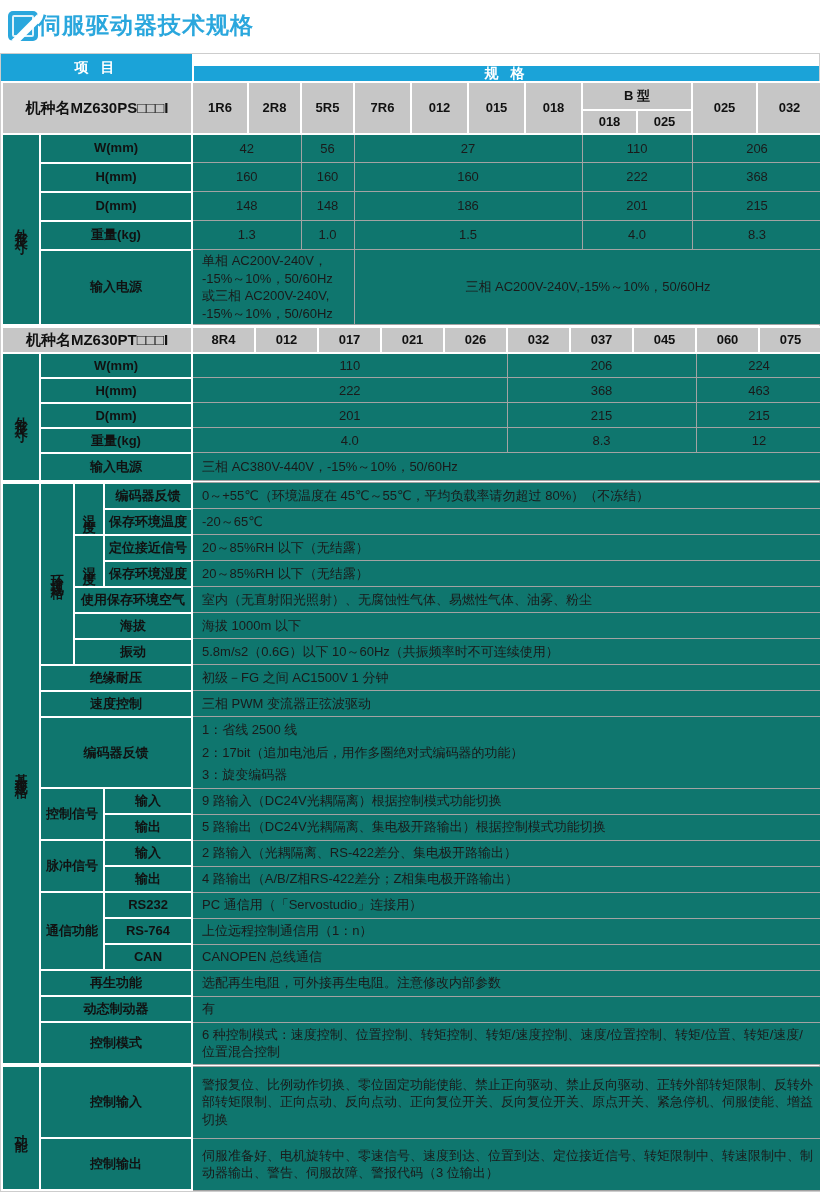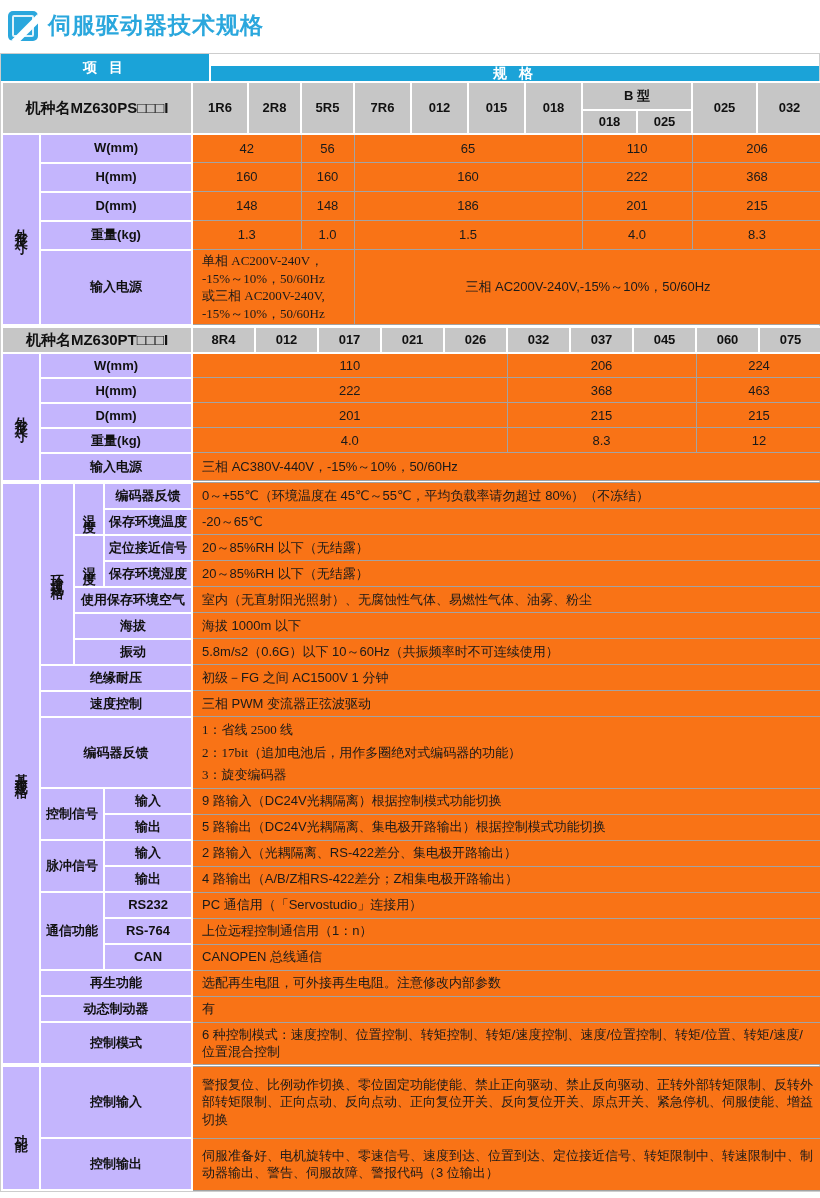--- a/index.html
+++ b/index.html
@@ -1,33 +1,33 @@
 <!DOCTYPE html>
 <html><head>
 <meta charset="utf-8">
 <style>
   html,body{margin:0;padding:0;background:#ffffff;}
   body{font-family:"Liberation Sans","DejaVu Sans",sans-serif;color:#1a1a1a;width:820px;}
-  .titlebar{display:flex;align-items:center;gap:10px;padding:10px 0 12px 8px;}
+  .titlebar{display:flex;align-items:center;padding:10px 0 12px 8px;}
   .brand-icon{width:30px;height:30px;background:#2aa7dd;border-radius:5px;position:relative;overflow:hidden;flex:0 0 auto;}
   .brand-icon::before{content:"";position:absolute;left:-8px;top:12px;width:60px;height:7px;background:#ffffff;transform:rotate(-45deg);}
   .brand-icon::after{content:"";position:absolute;inset:4px;border:2px solid rgba(255,255,255,.85);border-radius:2px;}
   .page-title{font-size:23px;font-weight:bold;color:#2aa7dd;letter-spacing:1px;}
   .headerbar{display:flex;height:27px;background:#ffffff;}
   .headerbar .hcell{background:#1ba3d8;color:#fff;font-weight:bold;font-size:14px;display:flex;align-items:center;justify-content:center;letter-spacing:4px;}
-  .headerbar .h-item{width:208px;margin-right:2px;}
+  .headerbar .h-item{width:191px;margin-right:2px;}
   .headerbar .h-spec{flex:1;margin-top:12px;}
   table{border-collapse:collapse;table-layout:fixed;width:820px;}
   th,td{padding:2px 4px;font-size:13px;line-height:1.35;overflow:hidden;}
   .mdl{background:#c6c6c6;border:2px solid #fff;font-weight:bold;text-align:center;color:#111;}
   .mdl.name{text-align:center;font-size:15px;}
-  .lbl{background:#c4b5fd;border:2px solid #fff;font-weight:bold;text-align:center;color:#111;}
-  .val{background:#f97316;border:1px solid #a3a3a3;color:#1a1a1a;text-align:center;}
+  .lbl{background:#0f766e;border:2px solid #fff;font-weight:bold;text-align:center;color:#111;}
+  .val{background:#0f766e;border:1px solid #a3a3a3;color:#1a1a1a;text-align:center;}
   .val.left{text-align:left;padding-left:9px;padding-right:6px;}
-  .pre{white-space:pre-line;font-family:Liberation Serif, serif;}
+  .pre{white-space:pre-line;}
   .vert{writing-mode:vertical-lr;text-orientation:upright;letter-spacing:4px;margin:0 auto;display:inline-block;font-weight:bold;}
   .wrap{border:1px solid #cdcdcd;}
 </style>
 </head>
 <body>
 
 <div class="titlebar">
   <span class="brand-icon"></span>
   <span class="page-title">伺服驱动器技术规格</span>
 </div>
@@ -71,21 +71,21 @@
   </tr>
   <tr style="height:22px">
     <th class="mdl">018</th>
     <th class="mdl">025</th>
   </tr>
   <tr style="height:29px">
     <th class="lbl" rowspan="5"><span class="vert">外形尺寸</span></th>
     <th class="lbl">W(mm)</th>
     <td class="val" colspan="2">42</td>
     <td class="val">56</td>
-    <td class="val" colspan="4">65</td>
+    <td class="val" colspan="4">27</td>
     <td class="val" colspan="2">110</td>
     <td class="val" colspan="2">206</td>
   </tr>
   <tr style="height:29px">
     <th class="lbl">H(mm)</th>
     <td class="val" colspan="2">160</td>
     <td class="val">160</td>
     <td class="val" colspan="4">160</td>
     <td class="val" colspan="2">222</td>
     <td class="val" colspan="2">368</td>

